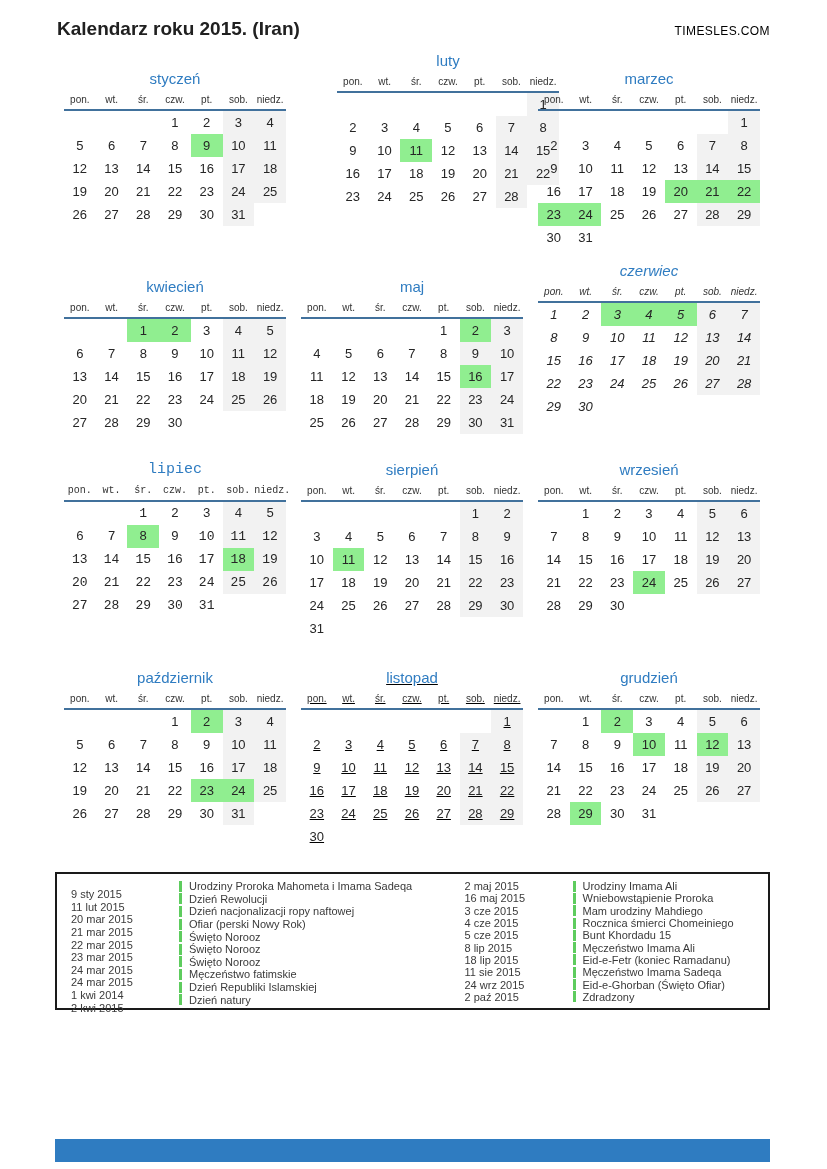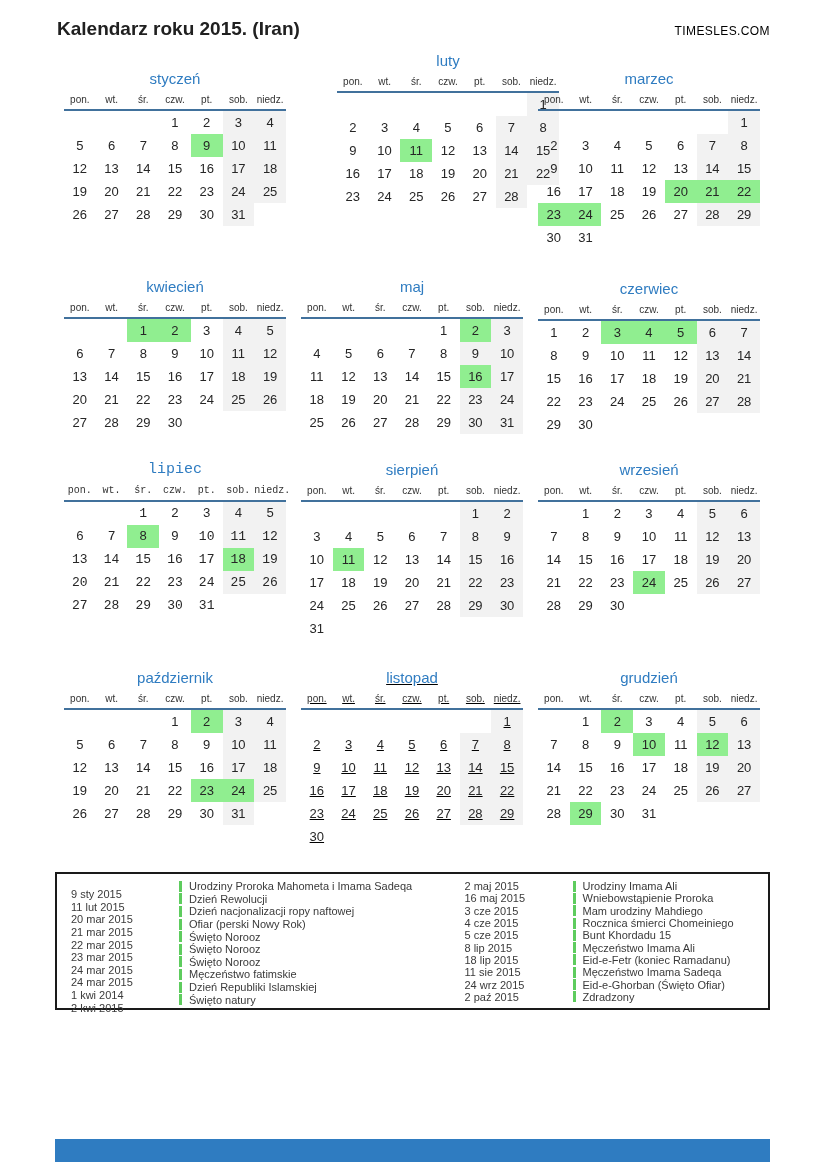--- a/index.html
+++ b/index.html
@@ -353,21 +353,21 @@
               <td>26</td>
               <td>27</td>
               <td>28</td>
               <td>29</td>
               <td class="weekend">30</td>
               <td class="weekend">31</td>
             </tr>
           </tbody>
         </table>
       </div>
-      <div class="month" style="left: 538px; top: 280px;">
+      <div class="month" style="left: 538px; top: 262px; font-style: italic;">
         <div class="month-title">czerwiec</div>
         <table class="cal">
           <thead>
             <tr>
               <th>pon.</th>
               <th>wt.</th>
               <th>śr.</th>
               <th>czw.</th>
               <th>pt.</th>
               <th>sob.</th>
@@ -865,21 +865,21 @@
             <span class="legend-name">Męczeństwo fatimskie</span>
           </div>
           <div class="legend-row">
             <span class="legend-date">1 kwi 2014</span>
             <span class="legend-bar"></span>
             <span class="legend-name">Dzień Republiki Islamskiej</span>
           </div>
           <div class="legend-row">
             <span class="legend-date">2 kwi 2015</span>
             <span class="legend-bar"></span>
-            <span class="legend-name">Święto natury</span>
+            <span class="legend-name">Dzień natury</span>
           </div>
         </div>
         <div class="legend-col right">
           <div class="legend-row">
             <span class="legend-date">2 maj 2015</span>
             <span class="legend-bar"></span>
             <span class="legend-name">Urodziny Imama Ali</span>
           </div>
           <div class="legend-row">
             <span class="legend-date">16 maj 2015</span>

